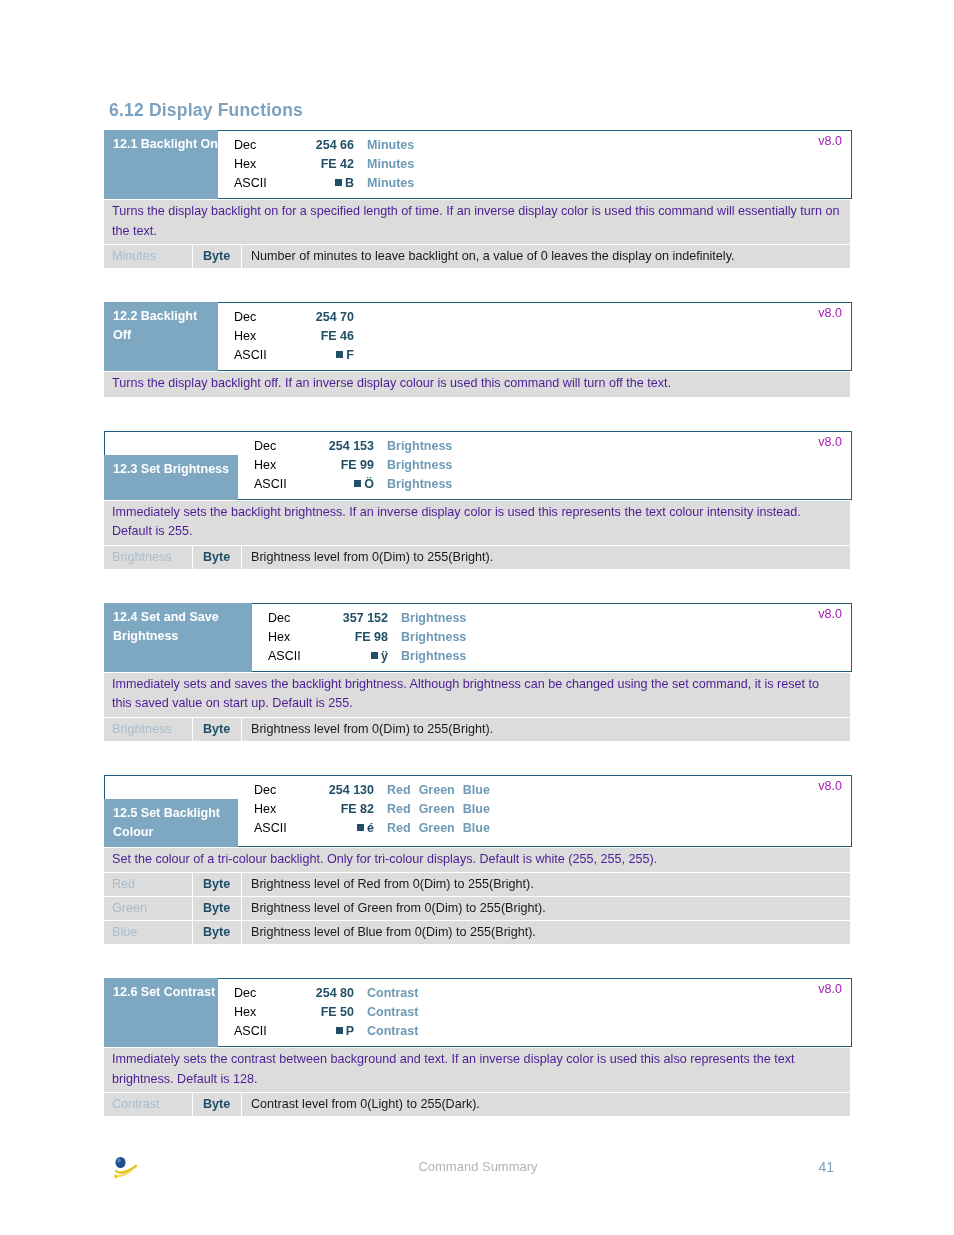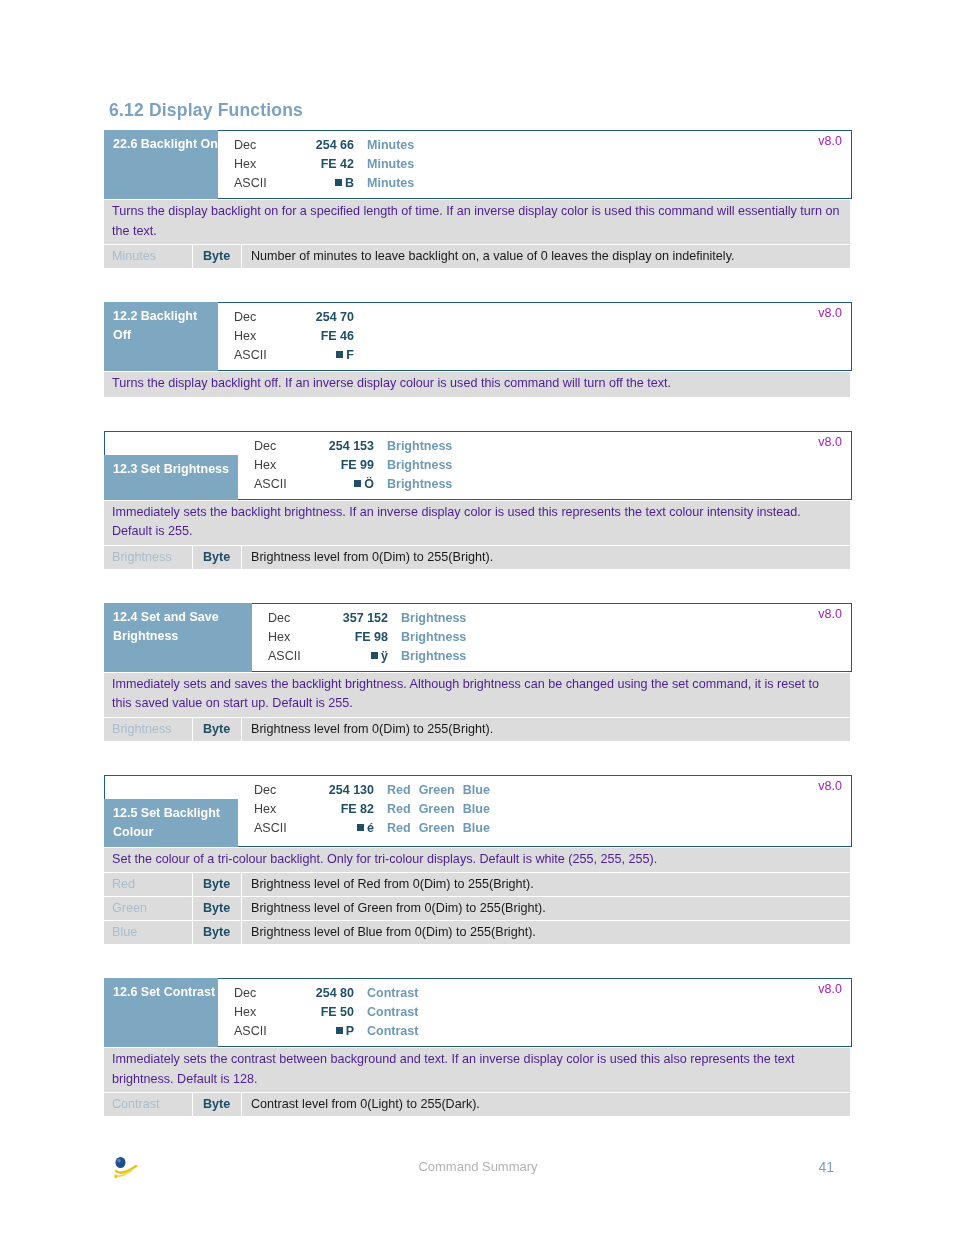--- a/index.html
+++ b/index.html
@@ -80,21 +80,21 @@
     align-items: baseline;
     line-height: 19px;
     height: 19px;
     white-space: nowrap;
   }
   .sx-kind {
     flex: 0 0 auto;
     width: 58px;
     padding-left: 16px;
     box-sizing: border-box;
-    color: #404040;
+    color: #000000;
     font-size: 12.5px;
   }
   .sx-val {
     flex: 0 0 auto;
     width: 78px;
     text-align: right;
     color: #1f4e66;
     font-size: 12.5px;
     font-weight: bold;
   }
@@ -209,21 +209,21 @@
 
 <div class="page">
 
   <div class="content">
 
     <h2 class="section-heading">6.12 Display Functions</h2>
 
     <div id="blocks">
         <div class="cmd-block">
           <div class="cmd-header">
-            <div class="cmd-label">22.6 Backlight On</div>
+            <div class="cmd-label">12.1 Backlight On</div>
             <div class="syntax">
               <div class="syntax-row">
                 <div class="sx-kind">Dec</div>
                 <div class="sx-val">254 66</div>
                 <div class="sx-args"><span class="arg">Minutes</span></div>
               </div>
               <div class="syntax-row">
                 <div class="sx-kind">Hex</div>
                 <div class="sx-val">FE 42</div>
                 <div class="sx-args"><span class="arg">Minutes</span></div>

